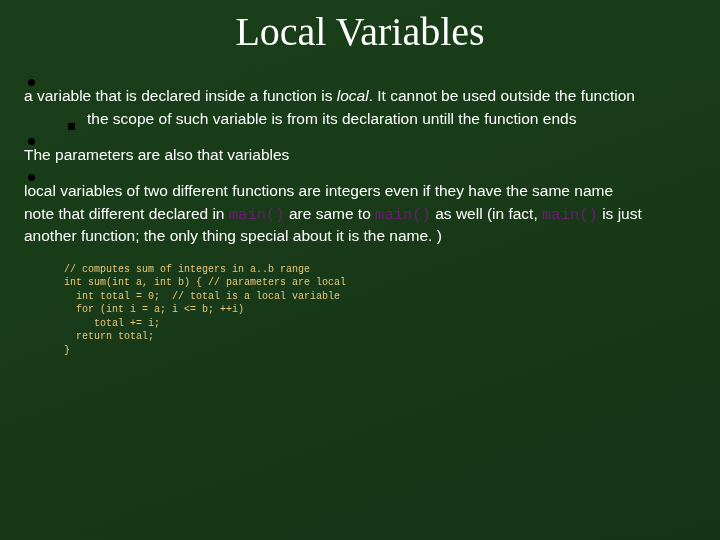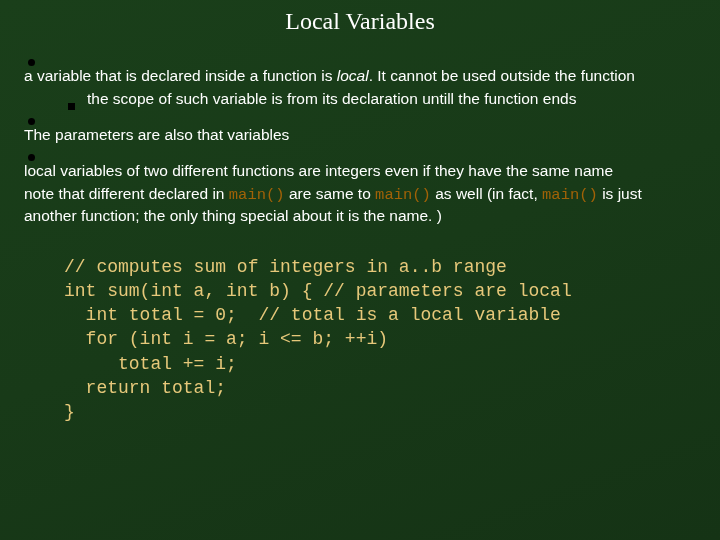--- a/index.html
+++ b/index.html
@@ -14,21 +14,21 @@
     overflow: hidden;
   }
   .slide {
     width: 720px;
     height: 540px;
     box-sizing: border-box;
     padding: 8px 24px 24px 24px;
   }
   .title {
     font-family: "Times New Roman", Times, serif;
-    font-size: 24px;
+    font-size: 40px;
     font-weight: 400;
     text-align: center;
     margin: 0 0 18px 0;
     color: #ffffff;
   }
   .content {
     font-size: 15.5px;
     line-height: 1.35;
   }
   .b1 {
@@ -67,29 +67,29 @@
     flex: 1 1 auto;
   }
   .note {
     margin-top: 2px;
   }
   .italic {
     font-style: italic;
   }
   .code-inline {
     font-family: "Courier New", Courier, monospace;
-    color: #a16207;
+    color: #701a75;
     font-size: 15.5px;
   }
   .codeblock {
     font-family: "Courier New", Courier, monospace;
     color: #e6c87a;
-    font-size: 18px;
+    font-size: 10px;
     white-space: pre;
-    margin-top: 28px;
+    margin-top: 16px;
     margin-left: 40px;
     line-height: 1.35;
   }
 </style>
 </head>
 <body>
 
 <div class="slide">
 
   <h1 class="title">Local Variables</h1>

